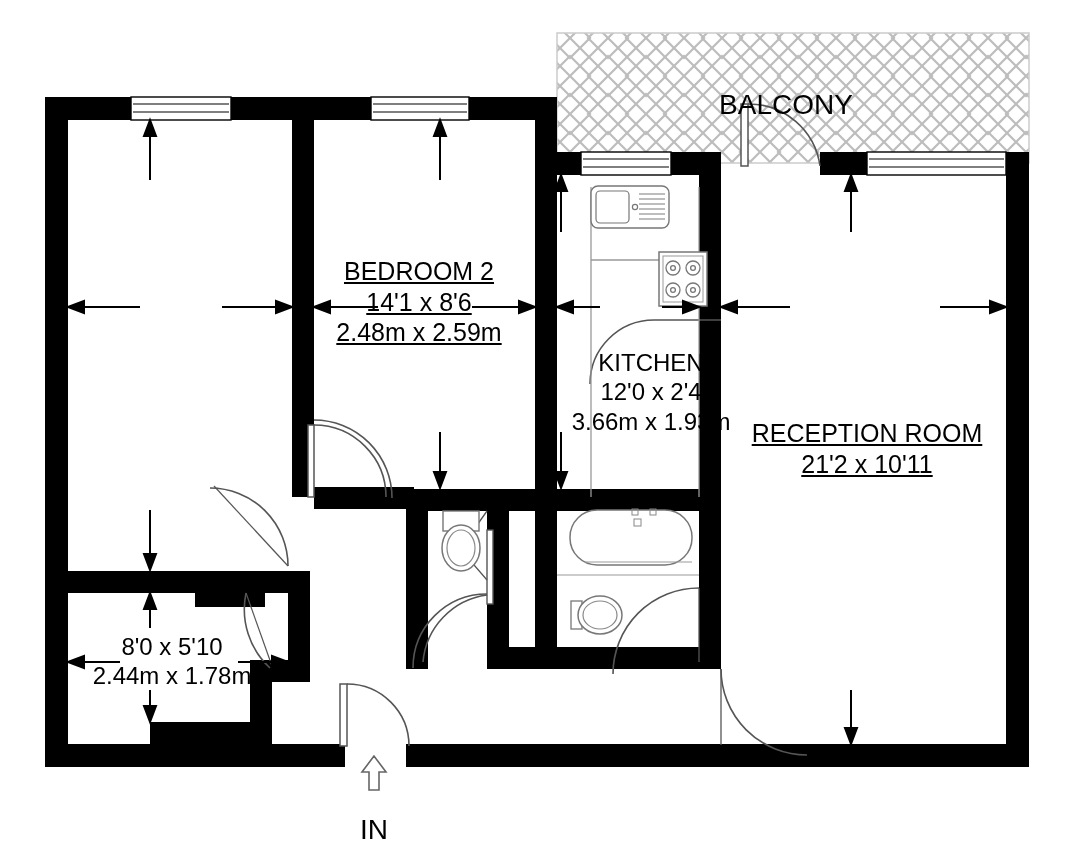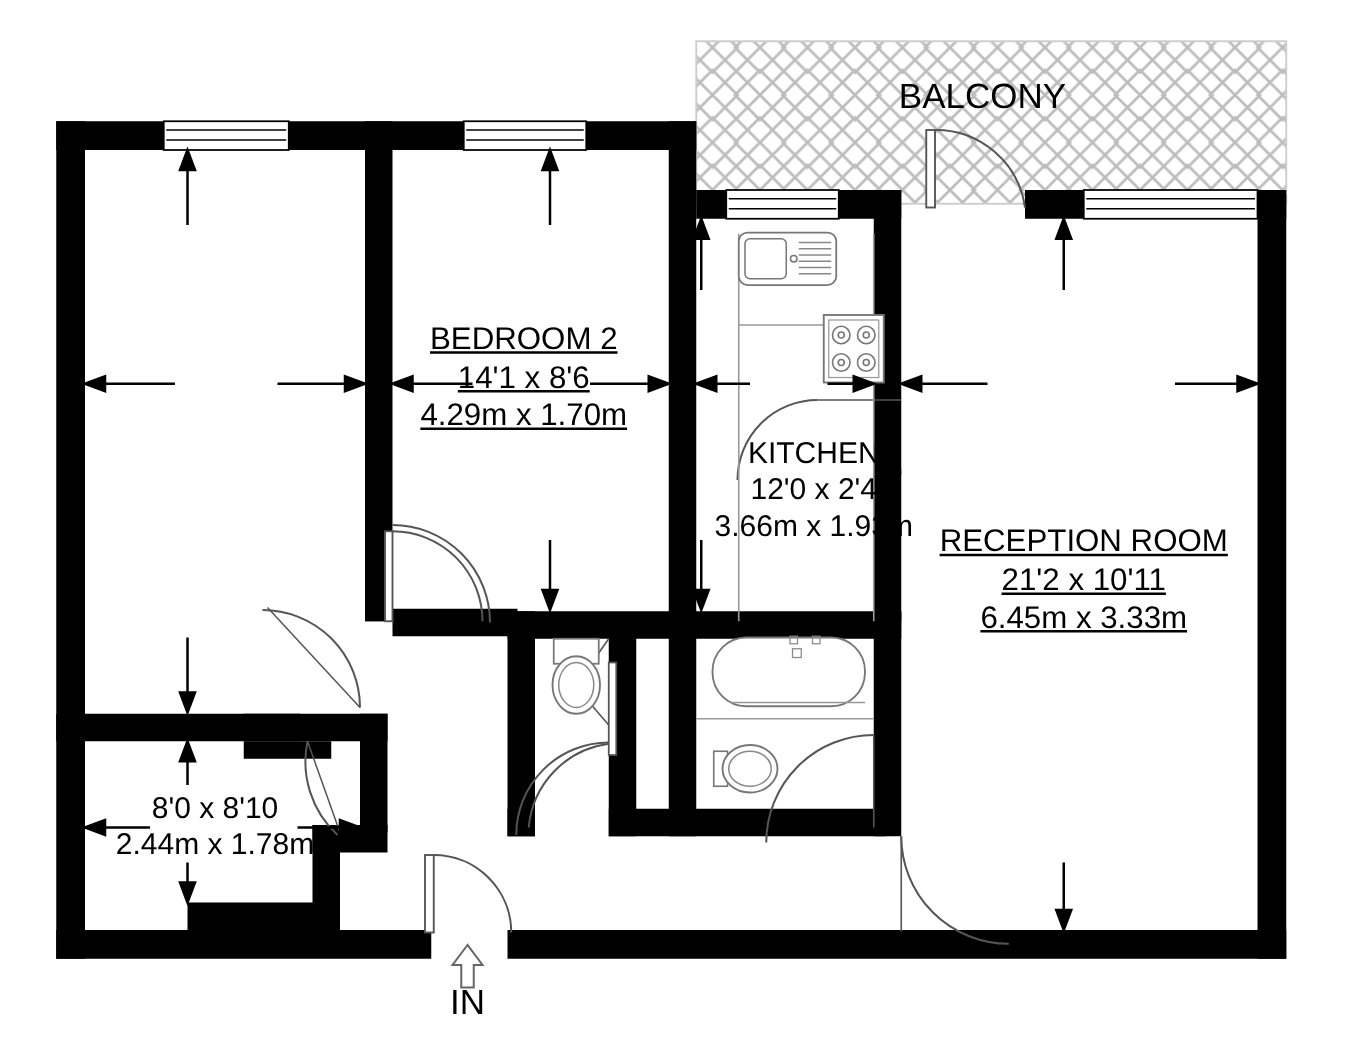--- a/index.html
+++ b/index.html
@@ -2,21 +2,21 @@
 <html><head>
 <meta charset="utf-8">
 <style>
   html,body{margin:0;padding:0;background:#ffffff;}
   body{width:1080px;height:847px;font-family:"Liberation Sans",sans-serif;overflow:hidden;}
   #plan{position:relative;width:1080px;height:847px;background:#fff;}
   #plan svg{position:absolute;top:0;left:0;}
   .lbl{position:absolute;color:#000;font-family:"Liberation Sans",sans-serif;
        font-weight:400;text-align:center;white-space:nowrap;line-height:1.22;}
   .lbl span{display:block;}
-  .t28{font-size:28px;}
+  .t28{font-size:28px;margin-top:28px;}
   .t25{font-size:25px;text-decoration:underline;}
   .t24{font-size:24px;text-align:center;}
 </style>
 </head>
 <body>
 
 <div id="plan">
 
   <svg width="1080" height="847" viewBox="0 0 1080 847">
 
@@ -317,35 +317,34 @@
     </g>
 
   </svg>
 
   <div class="lbl t28" style="left:706px;top:60px;width:160px;">BALCONY</div>
 
 
   <div class="lbl t25" style="left:308px;top:256px;width:222px;">
     <span>BEDROOM 2</span>
     <span>14'1 x 8'6</span>
-    <span>4.29m x 1.70m</span>
+    <span>2.48m x 2.59m</span>
   </div>
 
   <div class="lbl t24" style="left:546px;top:348px;width:210px;">
     <span>KITCHEN</span>
     <span>12'0 x 2'4</span>
     <span>3.66m x 1.93m</span>
   </div>
 
   <div class="lbl t25" style="left:722px;top:418px;width:290px;">
     <span>RECEPTION ROOM</span>
     <span>21'2 x 10'11</span>
-    <span>6.45m x 3.33m</span>
   </div>
 
   <div class="lbl t24" style="left:62px;top:632px;width:220px;">
-    <span>8'0 x 8'10</span>
+    <span>8'0 x 5'10</span>
     <span>2.44m x 1.78m</span>
   </div>
 
   <div class="lbl t28" style="left:334px;top:785px;width:80px;text-align:center;">IN</div>
 
 </div>
 
 </body></html>

